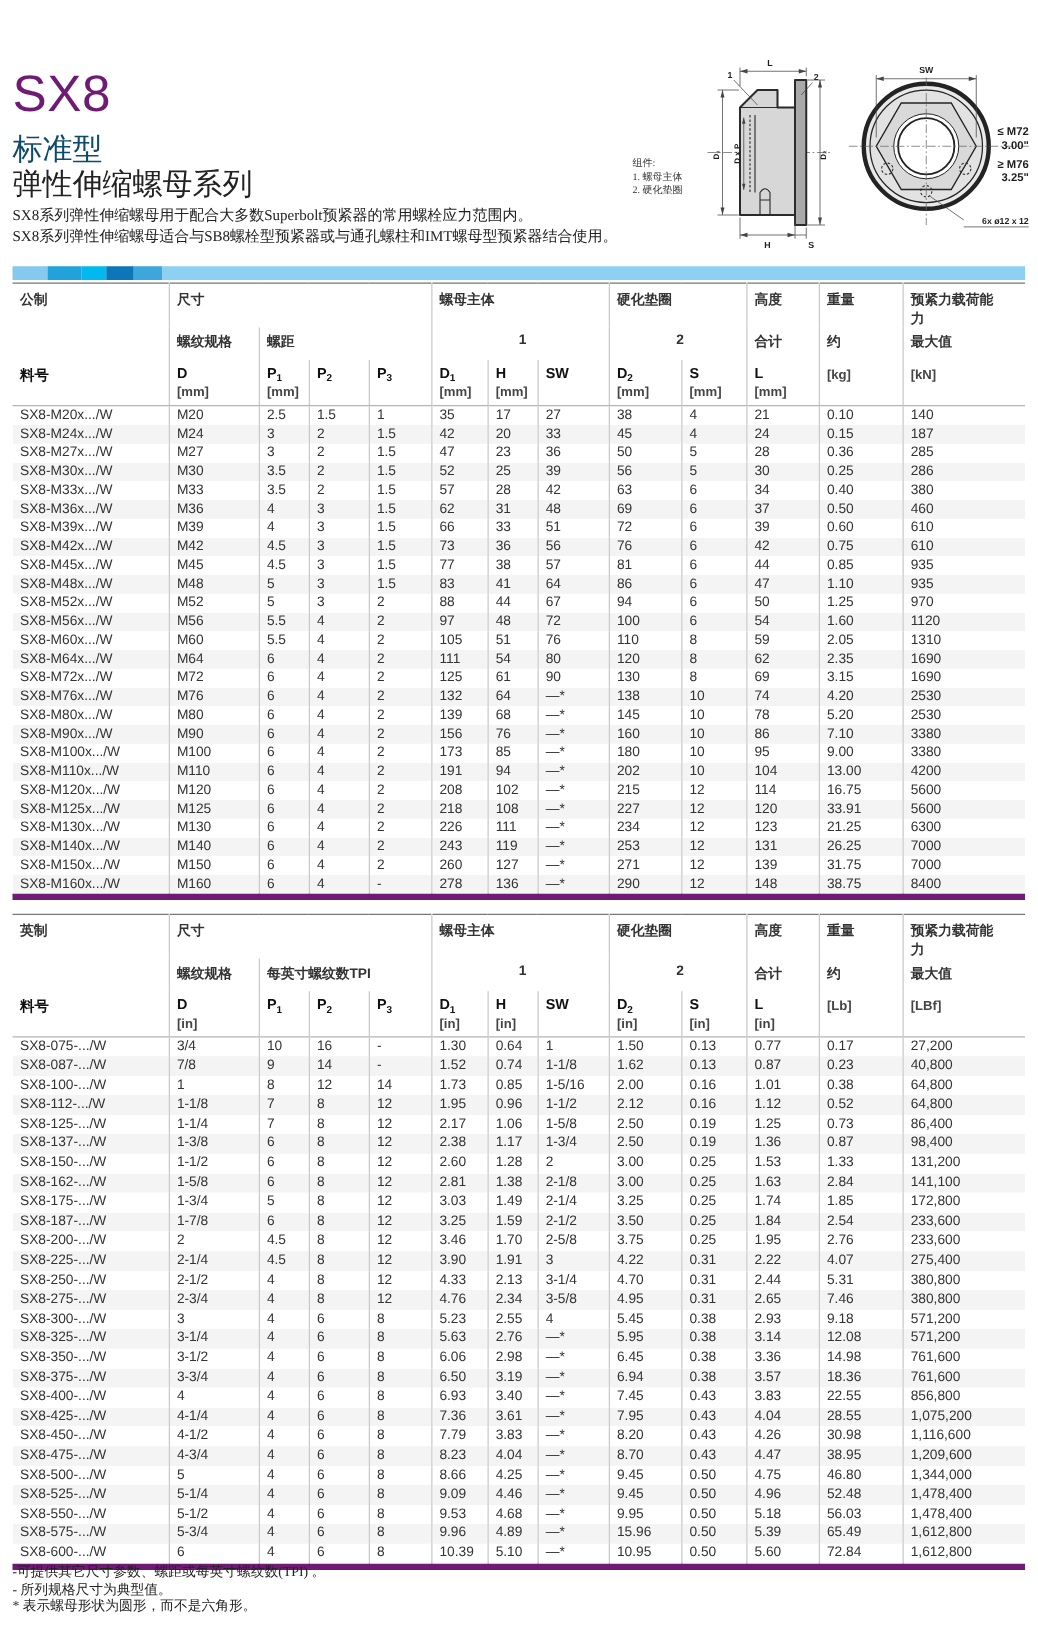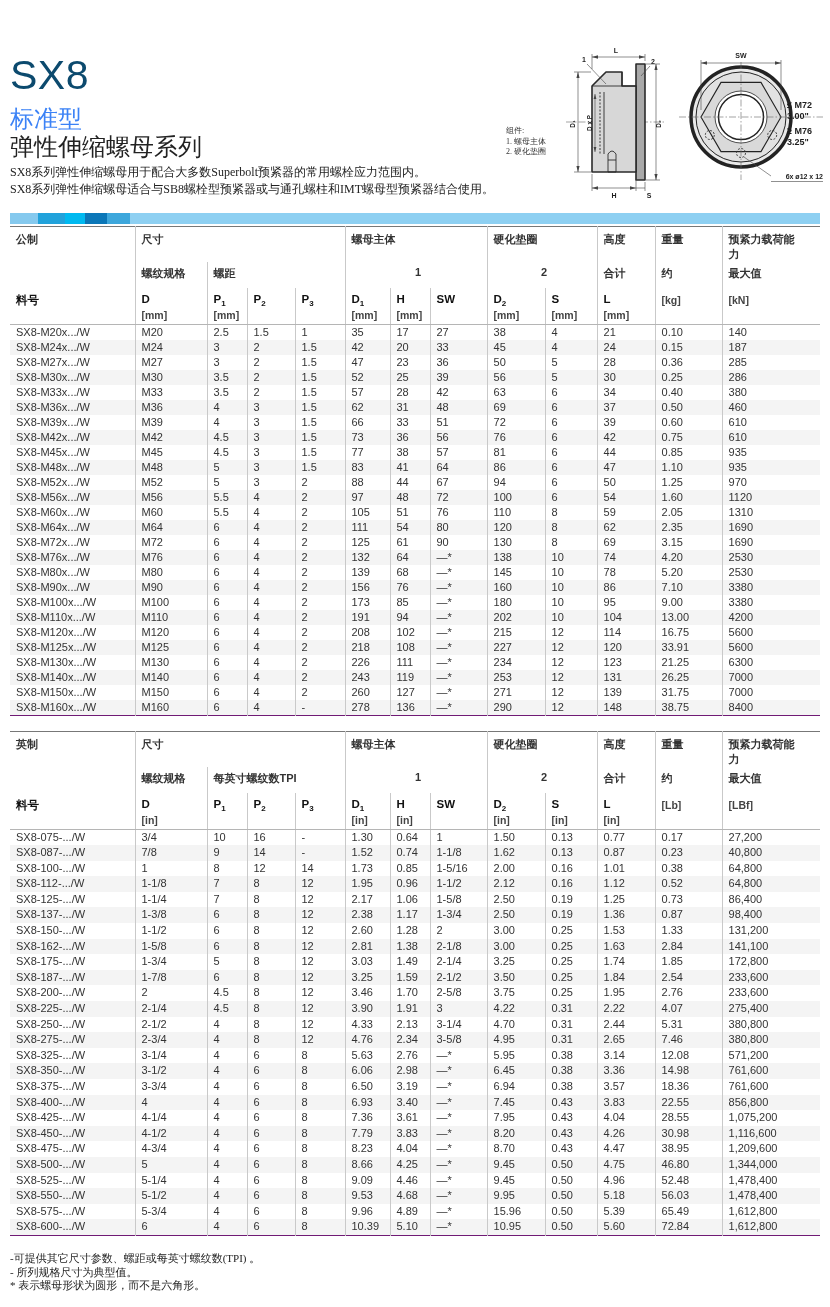--- a/index.html
+++ b/index.html
@@ -1,40 +1,40 @@
 <!DOCTYPE html>
 <html><head>
 <meta charset="utf-8">
 <style>
   *{margin:0;padding:0;box-sizing:border-box}
   html,body{background:#fff}
   body{width:830px;height:1307px;position:relative;font-family:"Liberation Sans","DejaVu Sans",sans-serif;color:#1a1a1a;overflow:hidden}
   .abs{position:absolute}
   
-  .title{left:10px;top:52px;font-size:41px;font-weight:400;letter-spacing:.5px;color:#0c4a6e}
-  .sub1{left:10px;top:103px;font-size:24px;font-weight:400;color:#3b82f6}
+  .title{left:10px;top:52px;font-size:41px;font-weight:400;letter-spacing:.5px;color:#701a75}
+  .sub1{left:10px;top:103px;font-size:24px;font-weight:400;color:#0c4a6e}
   .sub2{left:10px;top:131px;font-size:24px;font-weight:400;color:#222}
   .desc{left:10px;top:164px;font-size:12px;line-height:16.5px;font-family:"Liberation Serif","DejaVu Serif",serif;color:#222}
   
   .compnote{left:506px;top:126px;font-size:8px;line-height:10.5px;color:#333;font-family:"Liberation Serif","DejaVu Serif",serif}
   
   .bar{left:10px;top:213px;width:810px;height:11px;display:flex}
   .bar div{height:100%}
   
   .dimtxt{font:600 7px "Liberation Sans","DejaVu Sans",sans-serif;fill:#1d1d1d}
   .dimtxt2{font:600 6.4px "Liberation Sans","DejaVu Sans",sans-serif;fill:#1d1d1d}
   .part{fill:#d7d7d7;stroke:#2b2b2b;stroke-width:1.6;stroke-linejoin:round}
   .dark{fill:#a9a9a9}
   .cl{stroke:#666;stroke-width:.6;stroke-dasharray:7 2 1.5 2;fill:none}
   .dim{stroke:#444;stroke-width:.6;fill:none}
   .thin{stroke:#2b2b2b;stroke-width:.9;fill:none}
   .arw{fill:#444;stroke:none}
-  .ann{left:787px;width:36px;font-size:9px;font-weight:bold;line-height:11px;color:#1d1d1d}
+  .ann{left:787px;width:36px;text-align:right;font-size:9px;font-weight:bold;line-height:11px;color:#1d1d1d}
   
-  .dtable{position:absolute;left:10px;width:810px;border-collapse:collapse;table-layout:fixed;border-top:1px solid #777;border-bottom:1px solid #701a75}
+  .dtable{position:absolute;left:10px;width:810px;border-collapse:collapse;table-layout:fixed;border-top:1px solid #777;border-bottom:5px solid #701a75}
   .dtable td{padding:0 2px 0 6px;vertical-align:top;font-size:11px;color:#333;overflow:hidden;white-space:nowrap}
   .bL{border-left:1px solid #c9c9c9}
   .g{font-weight:bold;font-size:12.5px;color:#111;white-space:normal!important}
   .hr1 td{height:25px;padding-top:5px}
   .hr2 td{height:26px;padding-top:4px}
   .hr3 td{height:36px;padding-top:5px;border-bottom:1px solid #b5b5b5}
   .num{text-align:center;padding-left:0}
   .preload span{display:inline-block;max-width:66px}
   .colhdr .cb{font-weight:bold;font-size:11.5px;color:#111}
   .colhdr sub{font-size:8px;font-weight:bold;color:#111}
@@ -867,20 +867,35 @@
         <td class="bL">4.76</td>
         <td class="bL">2.34</td>
         <td class="bL">3-5/8</td>
         <td class="bL">4.95</td>
         <td class="bL">0.31</td>
         <td class="bL">2.65</td>
         <td class="bL">7.46</td>
         <td class="bL">380,800</td>
       </tr>
       <tr>
+        <td>SX8-300-.../W</td>
+        <td class="bL">3</td>
+        <td class="bL">4</td>
+        <td class="bL">6</td>
+        <td class="bL">8</td>
+        <td class="bL">5.23</td>
+        <td class="bL">2.55</td>
+        <td class="bL">4</td>
+        <td class="bL">5.45</td>
+        <td class="bL">0.38</td>
+        <td class="bL">2.93</td>
+        <td class="bL">9.18</td>
+        <td class="bL">571,200</td>
+      </tr>
+      <tr>
         <td>SX8-325-.../W</td>
         <td class="bL">3-1/4</td>
         <td class="bL">4</td>
         <td class="bL">6</td>
         <td class="bL">8</td>
         <td class="bL">5.63</td>
         <td class="bL">2.76</td>
         <td class="bL">—*</td>
         <td class="bL">5.95</td>
         <td class="bL">0.38</td>

